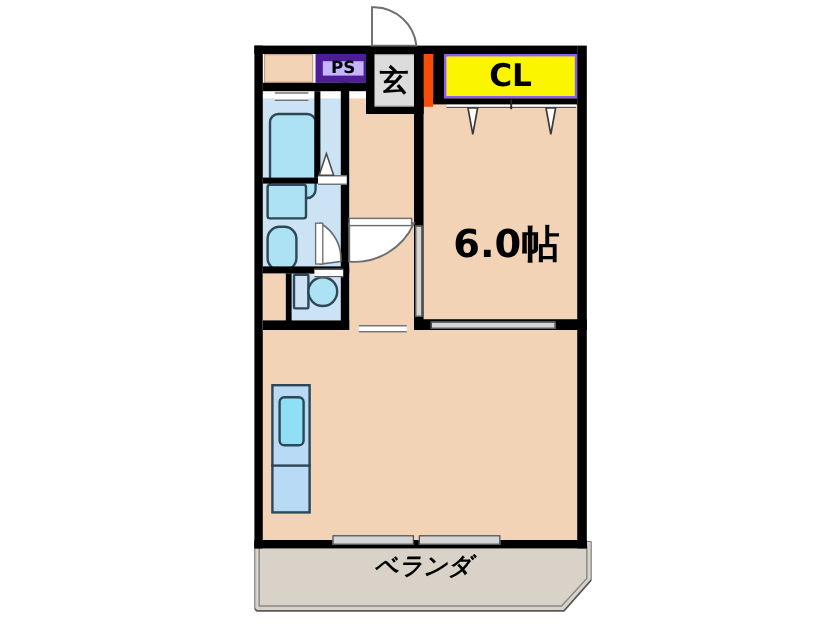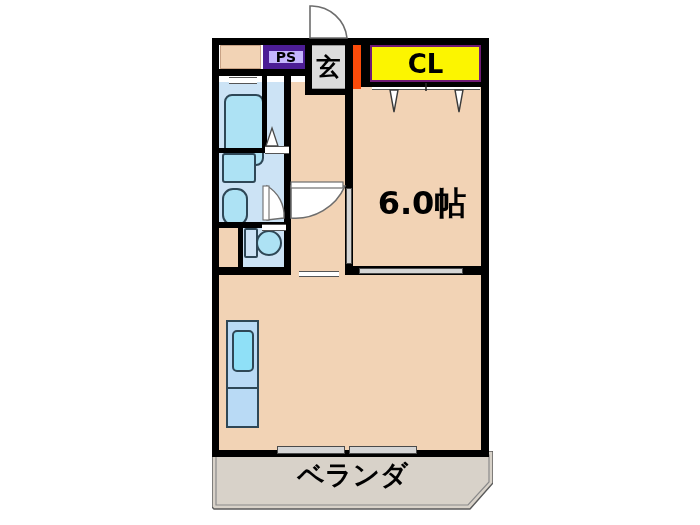--- a/index.html
+++ b/index.html
@@ -32,40 +32,40 @@
   .room-label {
     position: absolute;
     color: #000000;
     font-weight: bold;
     text-align: center;
     line-height: 1.12;
     letter-spacing: 0px;
     white-space: nowrap;
   }
   .lbl-big   { font-size: 32px; }
-  .lbl-mid   { font-size: 27px; }
+  .lbl-mid   { font-size: 20px; font-style: italic; }
 
   .tagbox {
     position: absolute;
     display: flex;
     align-items: center;
     justify-content: center;
     font-weight: bold;
     color: #000000;
     box-sizing: border-box;
   }
 
   .ps-box {
     background: #c4b5fd;
     border: 6px solid #4c1d95;
     font-size: 14px;
   }
   .cl-box {
     background: #fcf500;
-    border: 2px solid #701a75;
+    border: 2px solid #8b5cf6;
     font-size: 26px;
   }
   .gen-box {
     background: #dcdcdc;
     border: 1px solid #9a9a9a;
     font-size: 24px;
   }
 
   
   .window-h {

